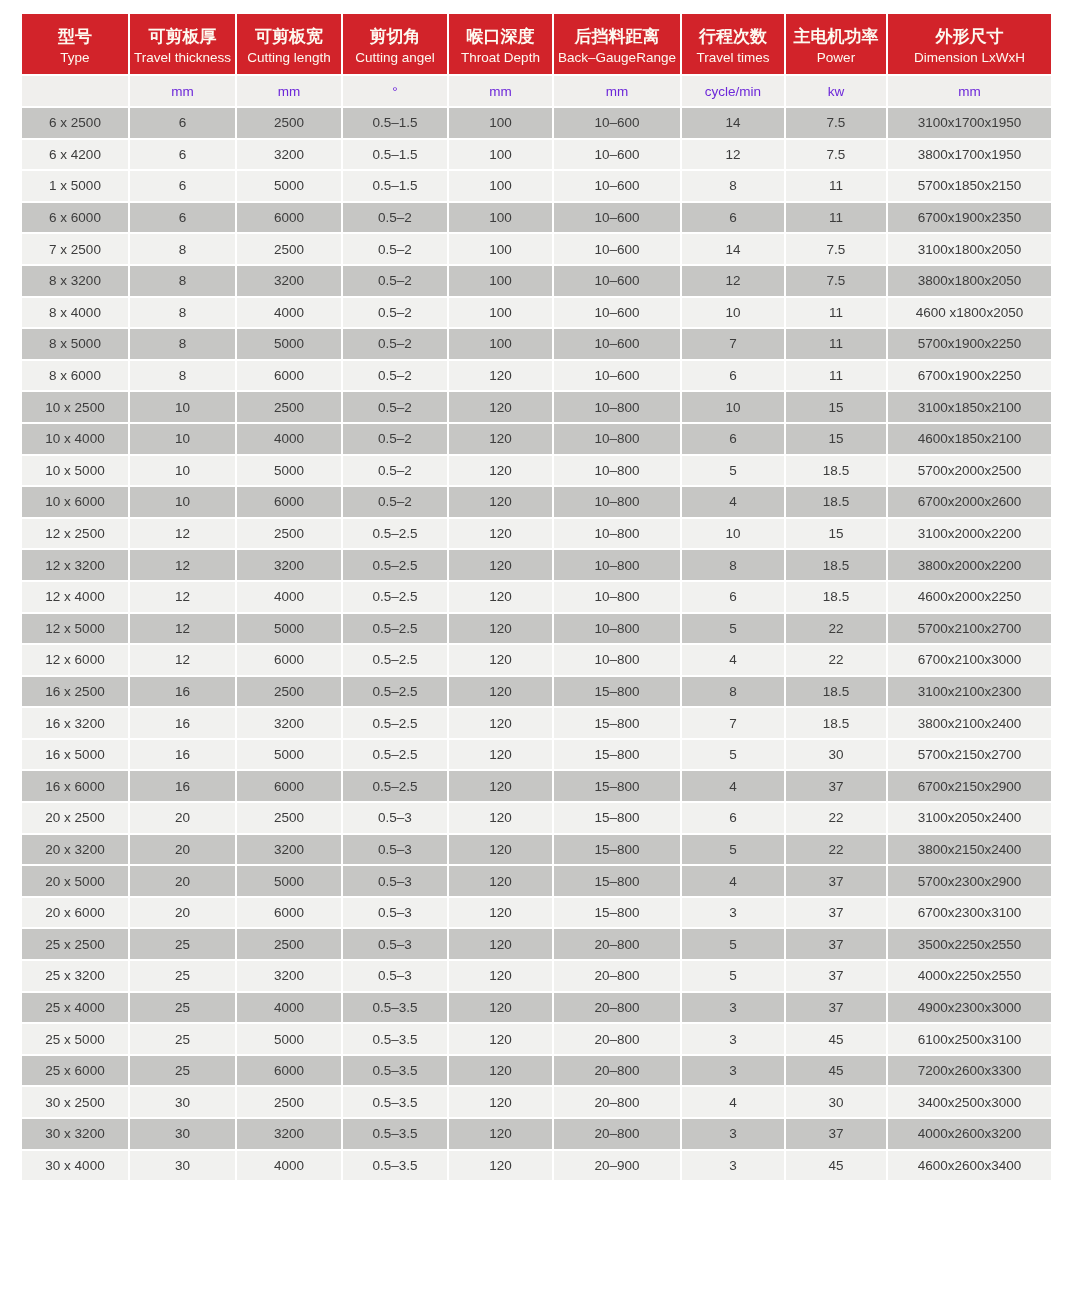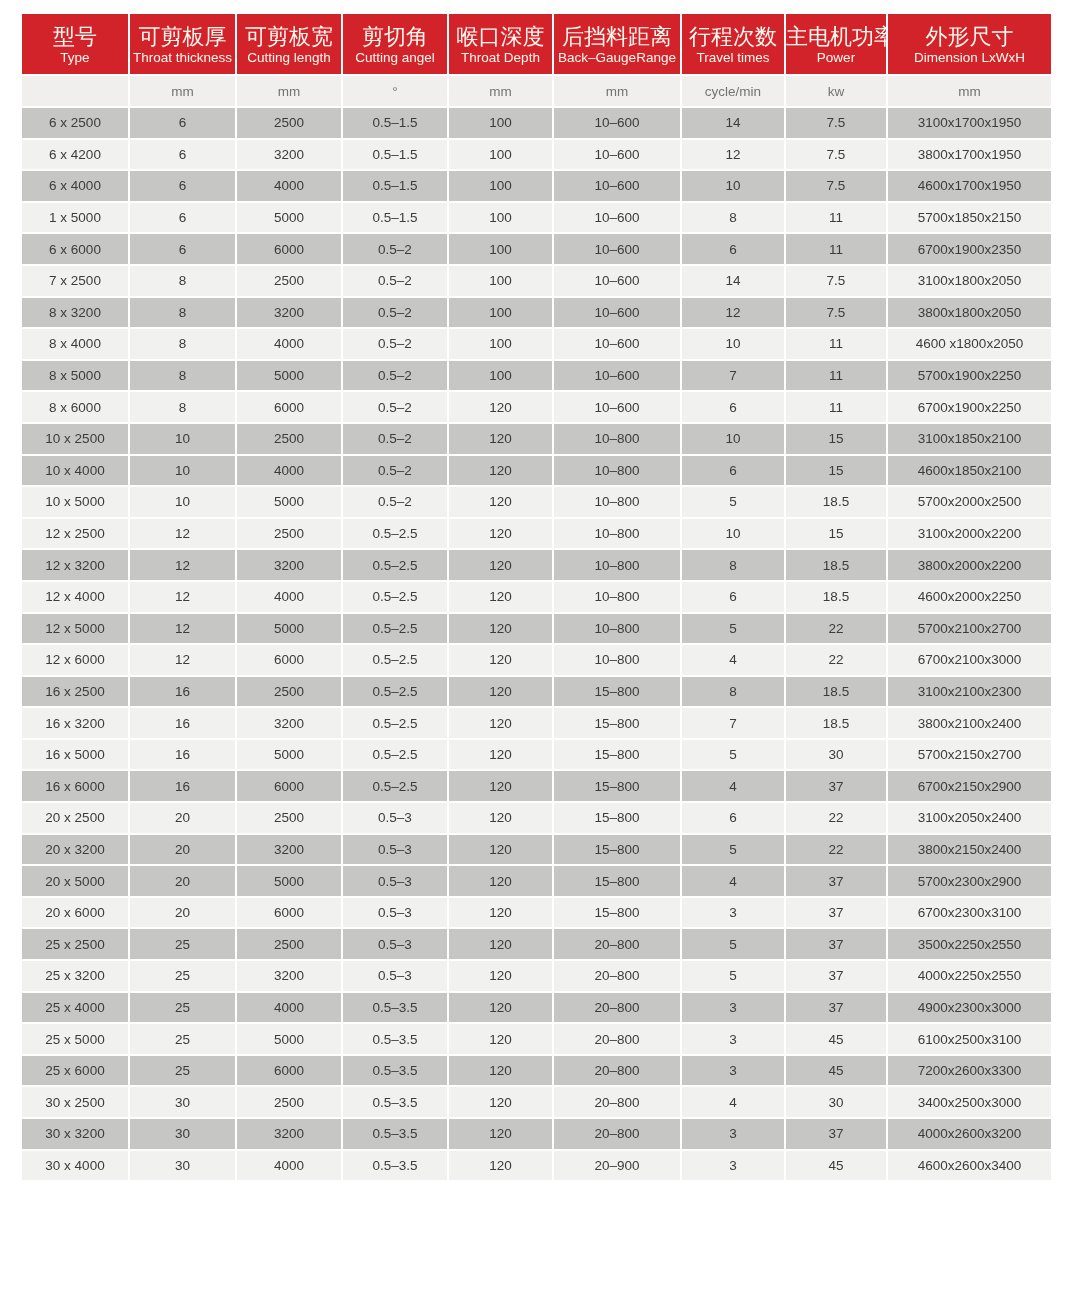--- a/index.html
+++ b/index.html
@@ -33,34 +33,34 @@
     overflow: hidden;
     white-space: nowrap;
   }
   thead th {
     background: #d2232a;
     color: #fdf9f0;
     height: 60px;
     font-weight: normal;
   }
   thead th .zh {
-    font-size: 22px;
-    font-weight: normal;
+    font-size: 17px;
+    font-weight: bold;
     line-height: 24px;
     padding-top: 4px;
   }
   thead th .en {
     font-size: 13.5px;
     line-height: 18px;
   }
   tr.units td {
     background: #f0efed;
     height: 30px;
     font-size: 13.5px;
-    color: #737373;
+    color: #6d28d9;
   }
   tbody td {
     height: 29.6px;
     font-size: 13.5px;
     color: #3c3c3c;
   }
   tbody tr.row-odd  td { background: #c6c6c4; }
   tbody tr.row-even td { background: #f1f1ef; }
 </style>
 </head>
@@ -80,21 +80,21 @@
         <col style="width:165px">
     </colgroup>
     <thead>
       <tr>
         <th>
           <div class="zh">型号</div>
           <div class="en">Type</div>
         </th>
         <th>
           <div class="zh">可剪板厚</div>
-          <div class="en">Throat thickness</div>
+          <div class="en">Travel thickness</div>
         </th>
         <th>
           <div class="zh">可剪板宽</div>
           <div class="en">Cutting length</div>
         </th>
         <th>
           <div class="zh">剪切角</div>
           <div class="en">Cutting angel</div>
         </th>
         <th>
@@ -146,31 +146,20 @@
           <td>6 x 4200</td>
           <td>6</td>
           <td>3200</td>
           <td>0.5–1.5</td>
           <td>100</td>
           <td>10–600</td>
           <td>12</td>
           <td>7.5</td>
           <td>3800x1700x1950</td>
         </tr>
-        <tr class="row-odd">
-          <td>6 x 4000</td>
-          <td>6</td>
-          <td>4000</td>
-          <td>0.5–1.5</td>
-          <td>100</td>
-          <td>10–600</td>
-          <td>10</td>
-          <td>7.5</td>
-          <td>4600x1700x1950</td>
-        </tr>
         <tr class="row-even">
           <td>1 x 5000</td>
           <td>6</td>
           <td>5000</td>
           <td>0.5–1.5</td>
           <td>100</td>
           <td>10–600</td>
           <td>8</td>
           <td>11</td>
           <td>5700x1850x2150</td>
@@ -266,20 +255,31 @@
         <tr class="row-even">
           <td>10 x 5000</td>
           <td>10</td>
           <td>5000</td>
           <td>0.5–2</td>
           <td>120</td>
           <td>10–800</td>
           <td>5</td>
           <td>18.5</td>
           <td>5700x2000x2500</td>
+        </tr>
+        <tr class="row-odd">
+          <td>10 x 6000</td>
+          <td>10</td>
+          <td>6000</td>
+          <td>0.5–2</td>
+          <td>120</td>
+          <td>10–800</td>
+          <td>4</td>
+          <td>18.5</td>
+          <td>6700x2000x2600</td>
         </tr>
         <tr class="row-even">
           <td>12 x 2500</td>
           <td>12</td>
           <td>2500</td>
           <td>0.5–2.5</td>
           <td>120</td>
           <td>10–800</td>
           <td>10</td>
           <td>15</td>

